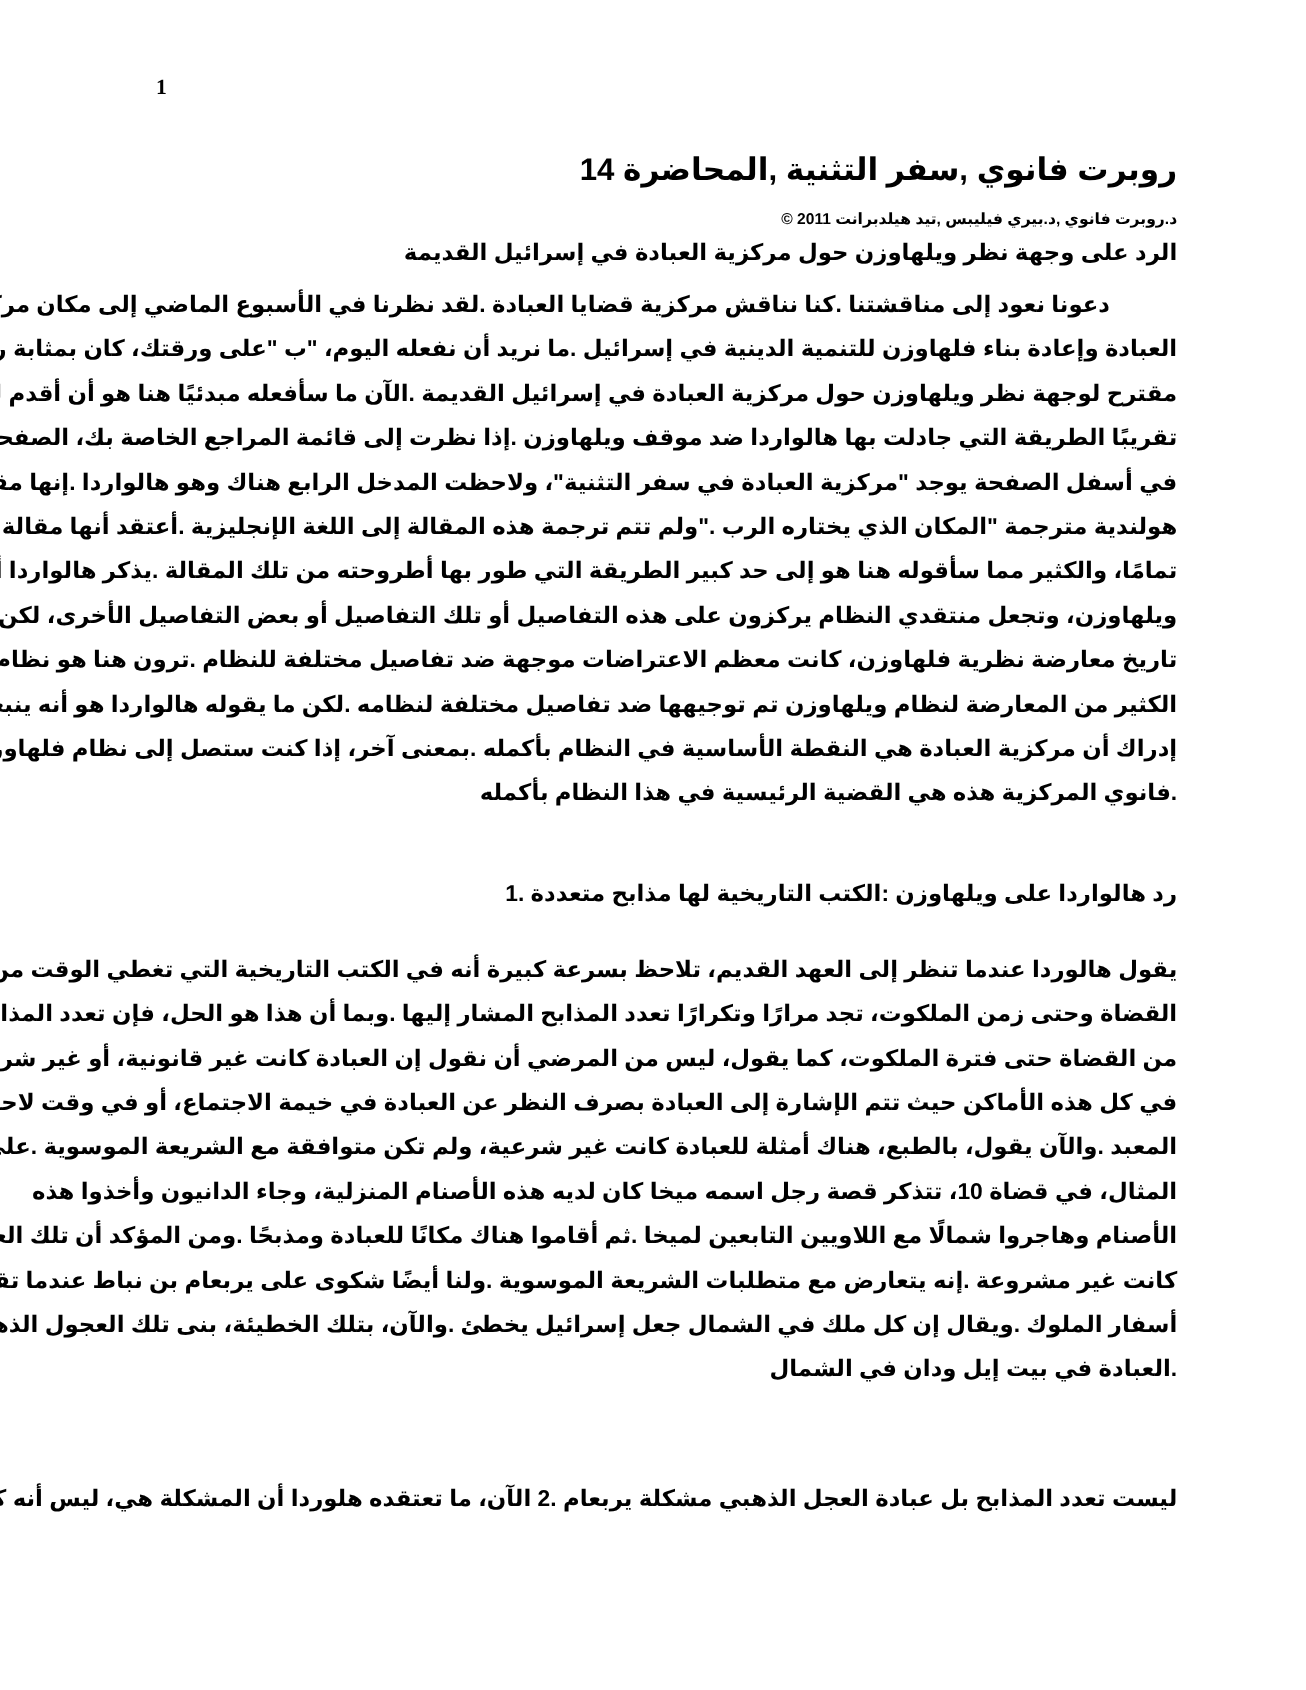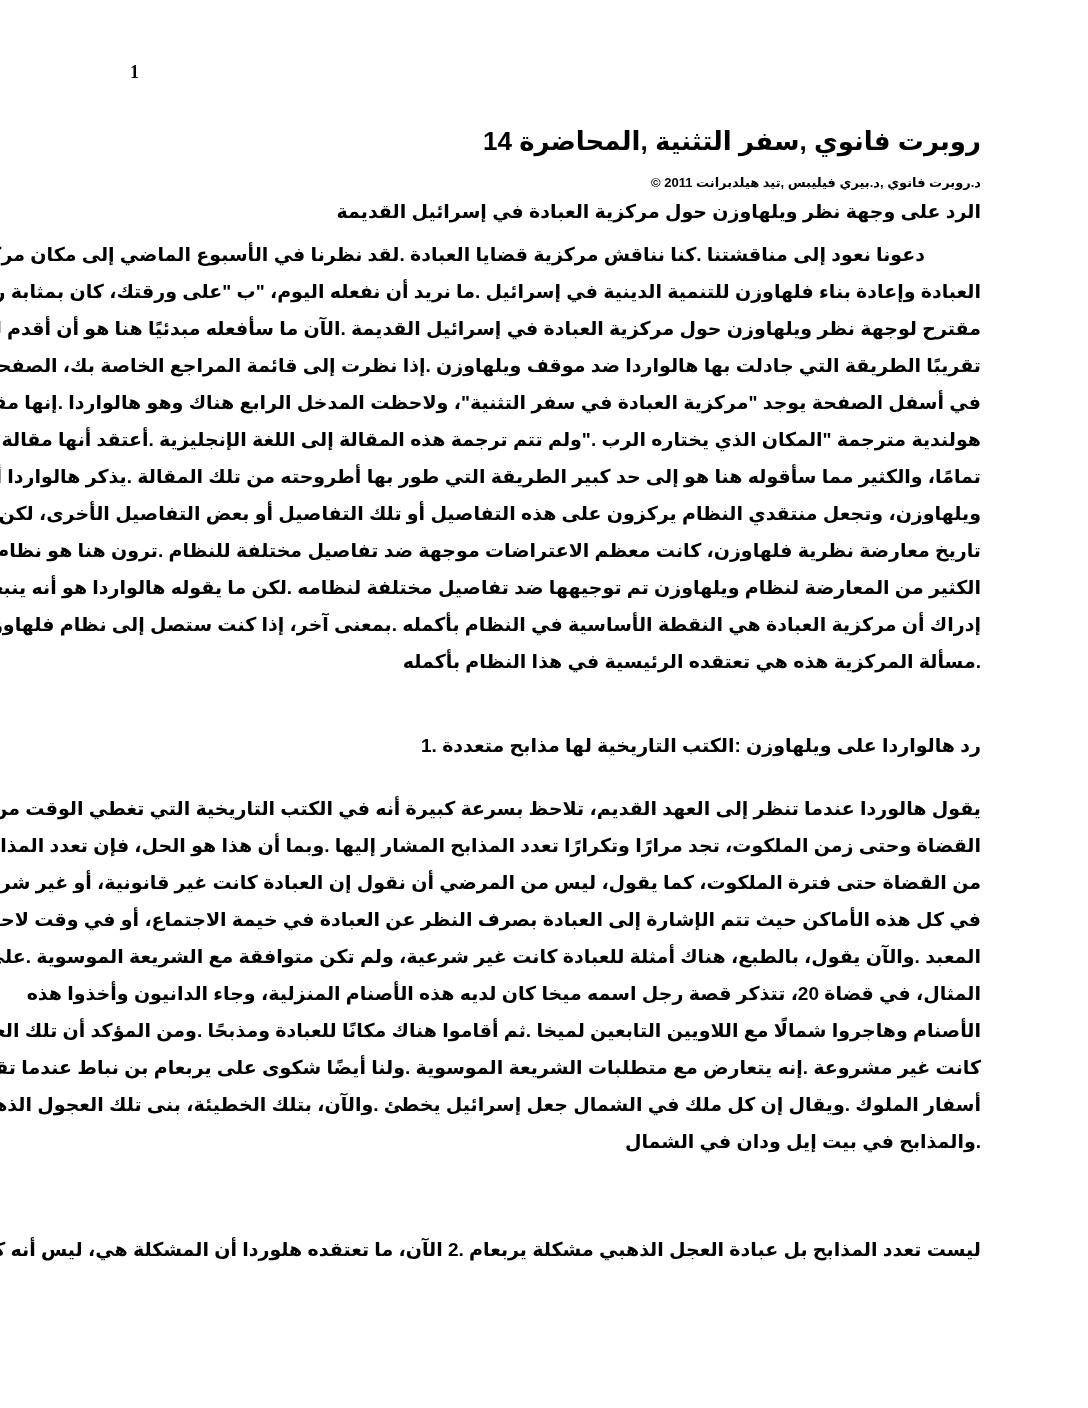--- a/index.html
+++ b/index.html
@@ -111,35 +111,35 @@
     <span class="line">العبادة وإعادة بناء فلهاوزن للتنمية الدينية في إسرائيل .ما نريد أن نفعله اليوم، "ب "على ورقتك، كان بمثابة رد</span>
     <span class="line">مقترح لوجهة نظر ويلهاوزن حول مركزية العبادة في إسرائيل القديمة .الآن ما سأفعله مبدئيًا هنا هو أن أقدم لكم</span>
     <span class="line">تقريبًا الطريقة التي جادلت بها هالواردا ضد موقف ويلهاوزن .إذا نظرت إلى قائمة المراجع الخاصة بك، الصفحة 5،</span>
     <span class="line">في أسفل الصفحة يوجد "مركزية العبادة في سفر التثنية"، ولاحظت المدخل الرابع هناك وهو هالواردا  .إنها مقالة</span>
     <span class="line">هولندية مترجمة "المكان الذي يختاره الرب ."ولم تتم ترجمة هذه المقالة إلى اللغة الإنجليزية .أعتقد أنها مقالة جيدة</span>
     <span class="line">تمامًا، والكثير مما سأقوله هنا هو إلى حد كبير الطريقة التي طور بها أطروحته من تلك المقالة .يذكر هالواردا أنه في</span>
     <span class="line">ويلهاوزن، وتجعل منتقدي النظام يركزون على هذه التفاصيل أو تلك التفاصيل أو بعض التفاصيل الأخرى، لكن</span>
     <span class="line">تاريخ معارضة نظرية فلهاوزن، كانت معظم الاعتراضات موجهة ضد تفاصيل مختلفة للنظام .ترون هنا هو نظام</span>
     <span class="line">الكثير من المعارضة لنظام ويلهاوزن تم توجيهها ضد تفاصيل مختلفة لنظامه .لكن ما يقوله هالواردا هو أنه ينبغي</span>
     <span class="line">إدراك أن مركزية العبادة هي النقطة الأساسية في النظام بأكمله .بمعنى آخر، إذا كنت ستصل إلى نظام فلهاوزن، فإن</span>
-    <span class="line last">.مسألة المركزية هذه هي تعتقده الرئيسية في هذا النظام بأكمله</span>
+    <span class="line last">.فانوي المركزية هذه هي القضية الرئيسية في هذا النظام بأكمله</span>
   </div>
 
   <div class="rtl" id="section-1-heading">رد هالواردا على ويلهاوزن :الكتب التاريخية لها مذابح متعددة .1</div>
 
   <div class="para rtl" id="para-2">
     <span class="line">يقول    هالوردا عندما تنظر إلى العهد القديم، تلاحظ بسرعة كبيرة أنه في الكتب التاريخية التي تغطي الوقت من</span>
     <span class="line">القضاة وحتى زمن الملكوت، تجد مرارًا وتكرارًا تعدد المذابح المشار إليها .وبما أن هذا هو الحل، فإن تعدد المذابح</span>
     <span class="line">من القضاة حتى فترة الملكوت، كما يقول، ليس من المرضي أن نقول إن العبادة كانت غير قانونية، أو غير شرعية،</span>
     <span class="line">في كل هذه الأماكن حيث تتم الإشارة إلى العبادة بصرف النظر عن العبادة في خيمة الاجتماع، أو في وقت لاحق في</span>
     <span class="line">المعبد .والآن يقول، بالطبع، هناك أمثلة للعبادة كانت غير شرعية، ولم تكن متوافقة مع الشريعة الموسوية .على سبيل</span>
-    <span class="line">المثال، في قضاة 20، تتذكر قصة رجل اسمه ميخا كان لديه هذه الأصنام المنزلية، وجاء الدانيون وأخذوا هذه</span>
+    <span class="line">المثال، في قضاة 10، تتذكر قصة رجل اسمه ميخا كان لديه هذه الأصنام المنزلية، وجاء الدانيون وأخذوا هذه</span>
     <span class="line">الأصنام وهاجروا شمالًا مع اللاويين التابعين لميخا .ثم أقاموا هناك مكانًا للعبادة ومذبحًا .ومن المؤكد أن تلك العبادة</span>
     <span class="line">كانت غير مشروعة .إنه يتعارض مع متطلبات الشريعة الموسوية .ولنا أيضًا شكوى على يربعام بن نباط عندما تقرأ</span>
     <span class="line">أسفار الملوك .ويقال إن كل ملك في الشمال جعل إسرائيل يخطئ .والآن، بتلك الخطيئة، بنى تلك العجول الذهبية</span>
-    <span class="line last">.والمذابح في بيت إيل ودان في الشمال</span>
+    <span class="line last">.العبادة في بيت إيل ودان في الشمال</span>
   </div>
 
   <div class="para rtl" id="para-3">
     <span class="line">ليست تعدد المذابح بل عبادة العجل الذهبي مشكلة يربعام .2    الآن، ما تعتقده هلوردا أن المشكلة هي، ليس أنه كان</span>
   </div>
 
 </div>
 
 </body></html>

